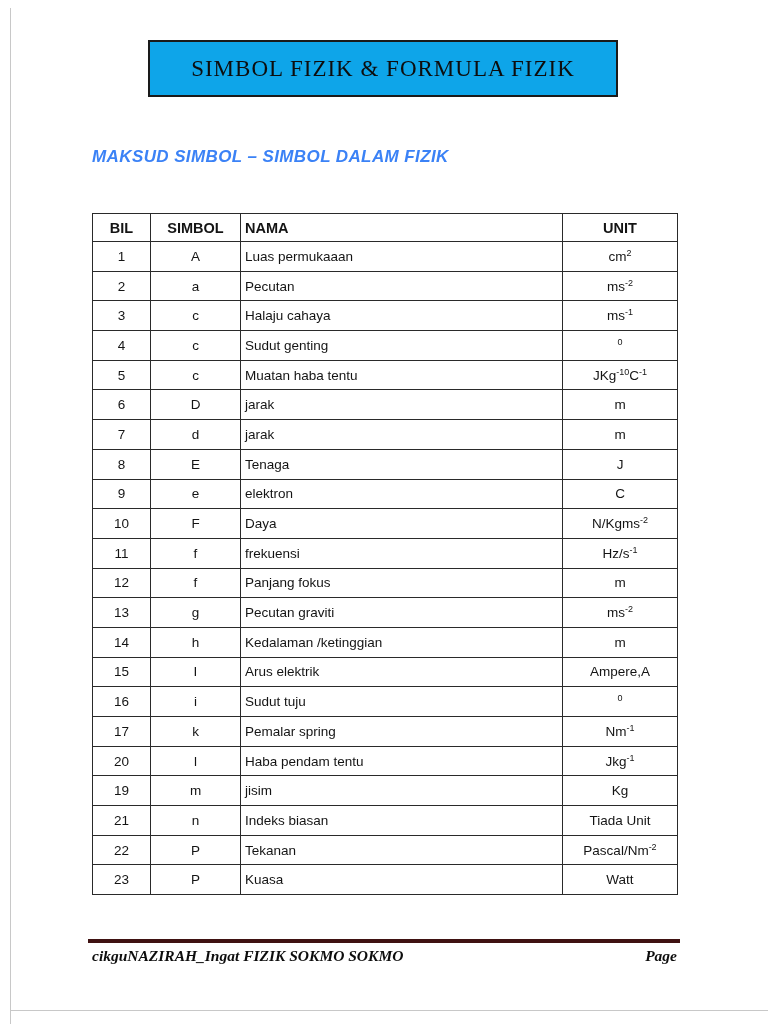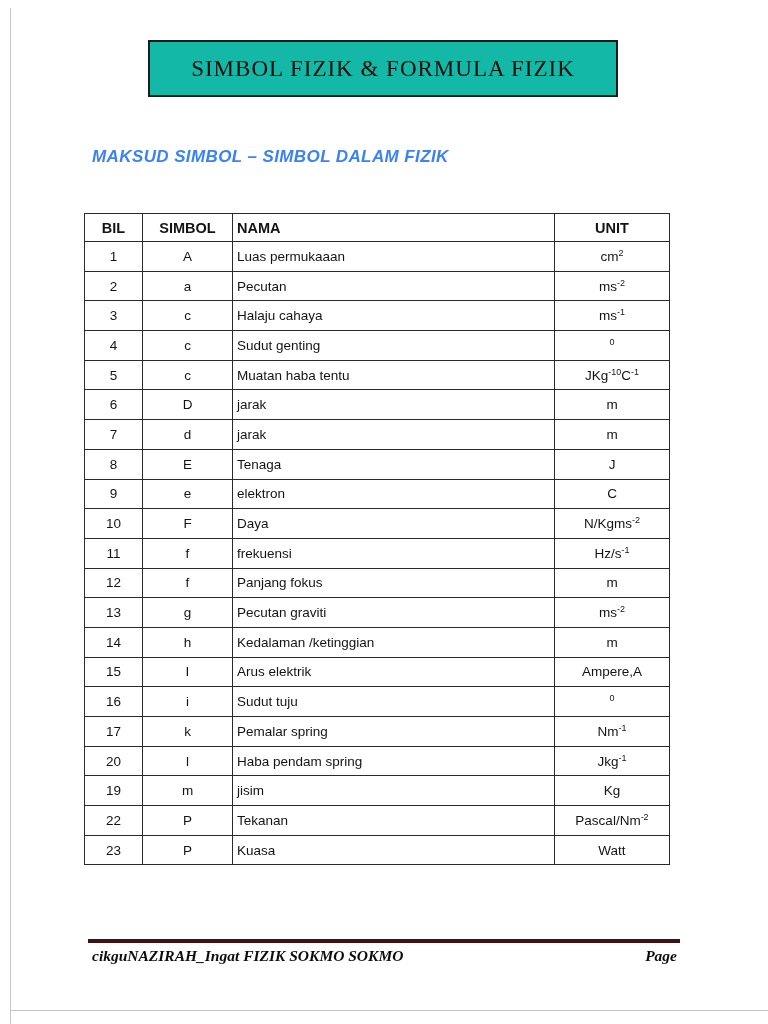--- a/index.html
+++ b/index.html
@@ -18,42 +18,42 @@
   .page-edge-bottom {
     position: absolute; left: 10px; right: 0; top: 1010px;
     height: 1px; background: #c8c8c8;
   }
   .title-box {
     position: absolute;
     left: 148px; top: 40px;
     width: 470px; height: 57px;
     border: 2px solid #1a1a1a;
     display: flex; align-items: center; justify-content: center;
-    background: #14b8a6;
+    background: #0ea5e9;
   }
   .title-text {
     font-family: "Liberation Serif", serif;
     font-size: 23px;
     letter-spacing: 1px;
     color: #0d0d0d;
     white-space: nowrap;
   }
   .section-heading {
     position: absolute;
     left: 92px; top: 147px;
     font-family: "Liberation Sans", sans-serif;
     font-size: 17px;
     font-weight: bold;
     font-style: italic;
     letter-spacing: 0.4px;
     color: #3b82f6;
   }
   table.symbols {
     position: absolute;
-    left: 84px; top: 213px;
+    left: 92px; top: 213px;
     width: 585px;
     border-collapse: collapse;
     table-layout: fixed;
   }
   table.symbols th, table.symbols td {
     border: 1px solid #2a2a2a;
     font-family: "Liberation Sans", sans-serif;
     color: #141414;
     vertical-align: middle;
   }
@@ -224,28 +224,34 @@
       </tr>
       <tr>
         <td class="al-center">17</td>
         <td class="al-center">k</td>
         <td class="al-left">Pemalar spring</td>
         <td class="al-center">Nm<sup>-1</sup></td>
       </tr>
       <tr>
         <td class="al-center">20</td>
         <td class="al-center">l</td>
-        <td class="al-left">Haba pendam spring</td>
+        <td class="al-left">Haba pendam tentu</td>
         <td class="al-center">Jkg<sup>-1</sup></td>
       </tr>
       <tr>
         <td class="al-center">19</td>
         <td class="al-center">m</td>
         <td class="al-left">jisim</td>
         <td class="al-center">Kg</td>
+      </tr>
+      <tr>
+        <td class="al-center">21</td>
+        <td class="al-center">n</td>
+        <td class="al-left">Indeks biasan</td>
+        <td class="al-center">Tiada Unit</td>
       </tr>
       <tr>
         <td class="al-center">22</td>
         <td class="al-center">P</td>
         <td class="al-left">Tekanan</td>
         <td class="al-center">Pascal/Nm<sup>-2</sup></td>
       </tr>
       <tr>
         <td class="al-center">23</td>
         <td class="al-center">P</td>

